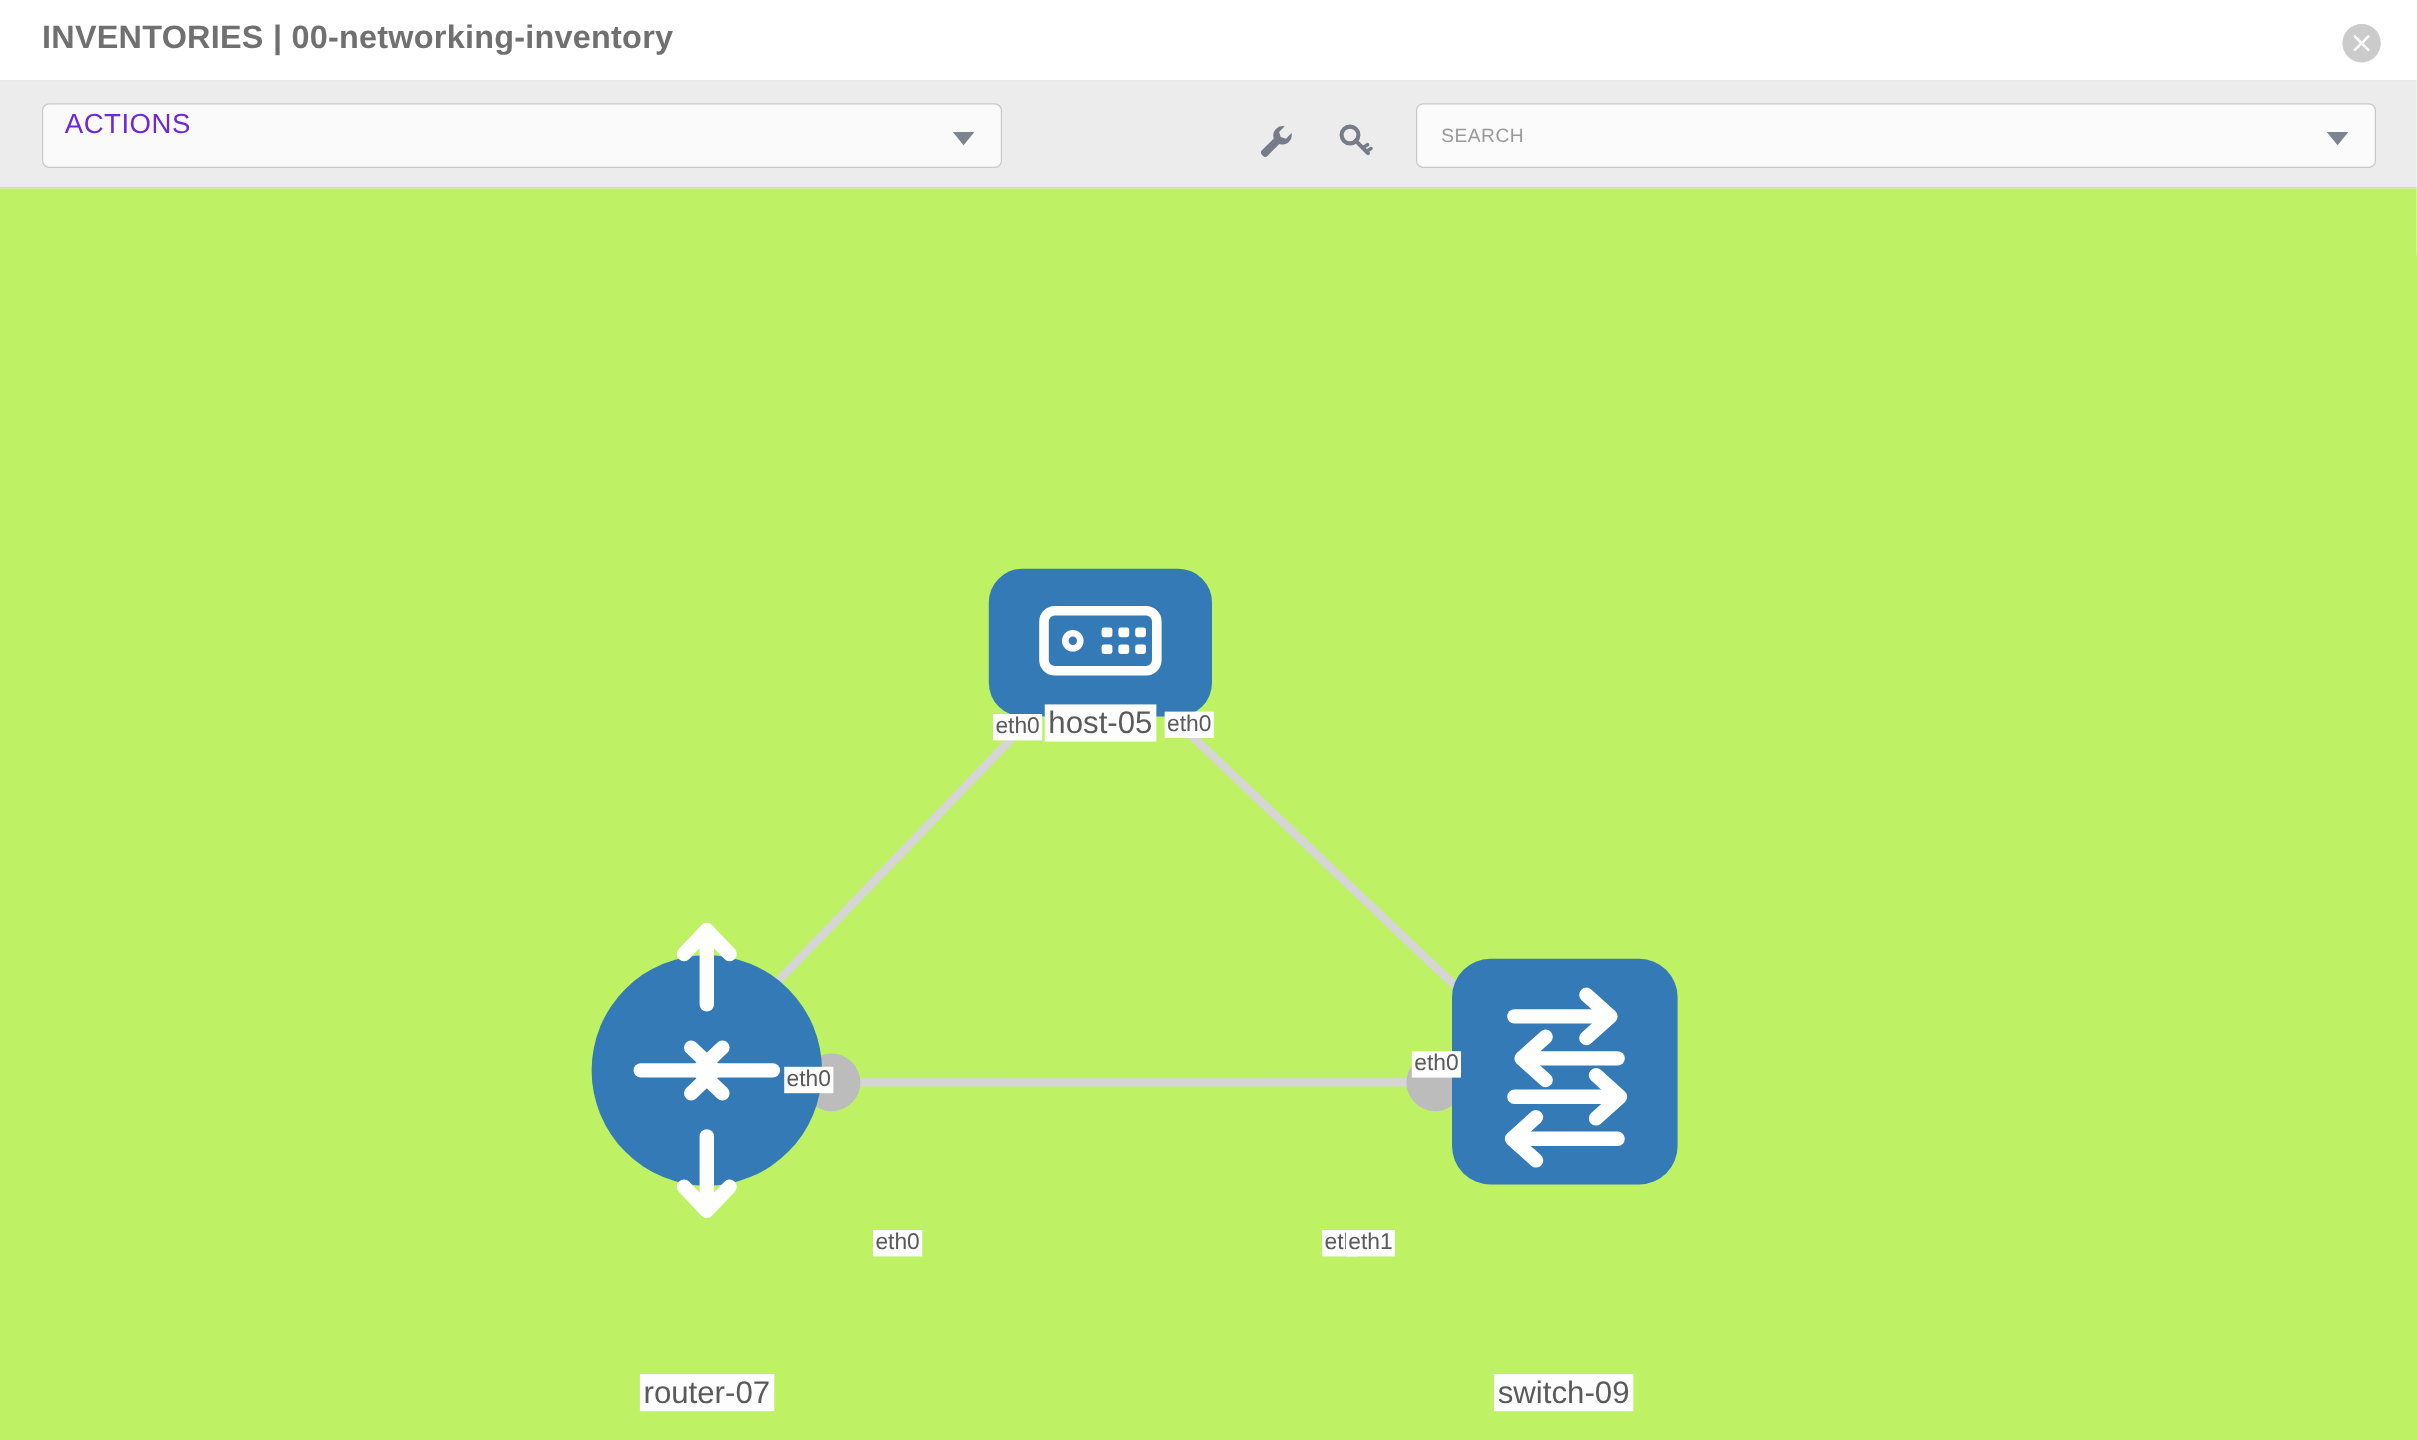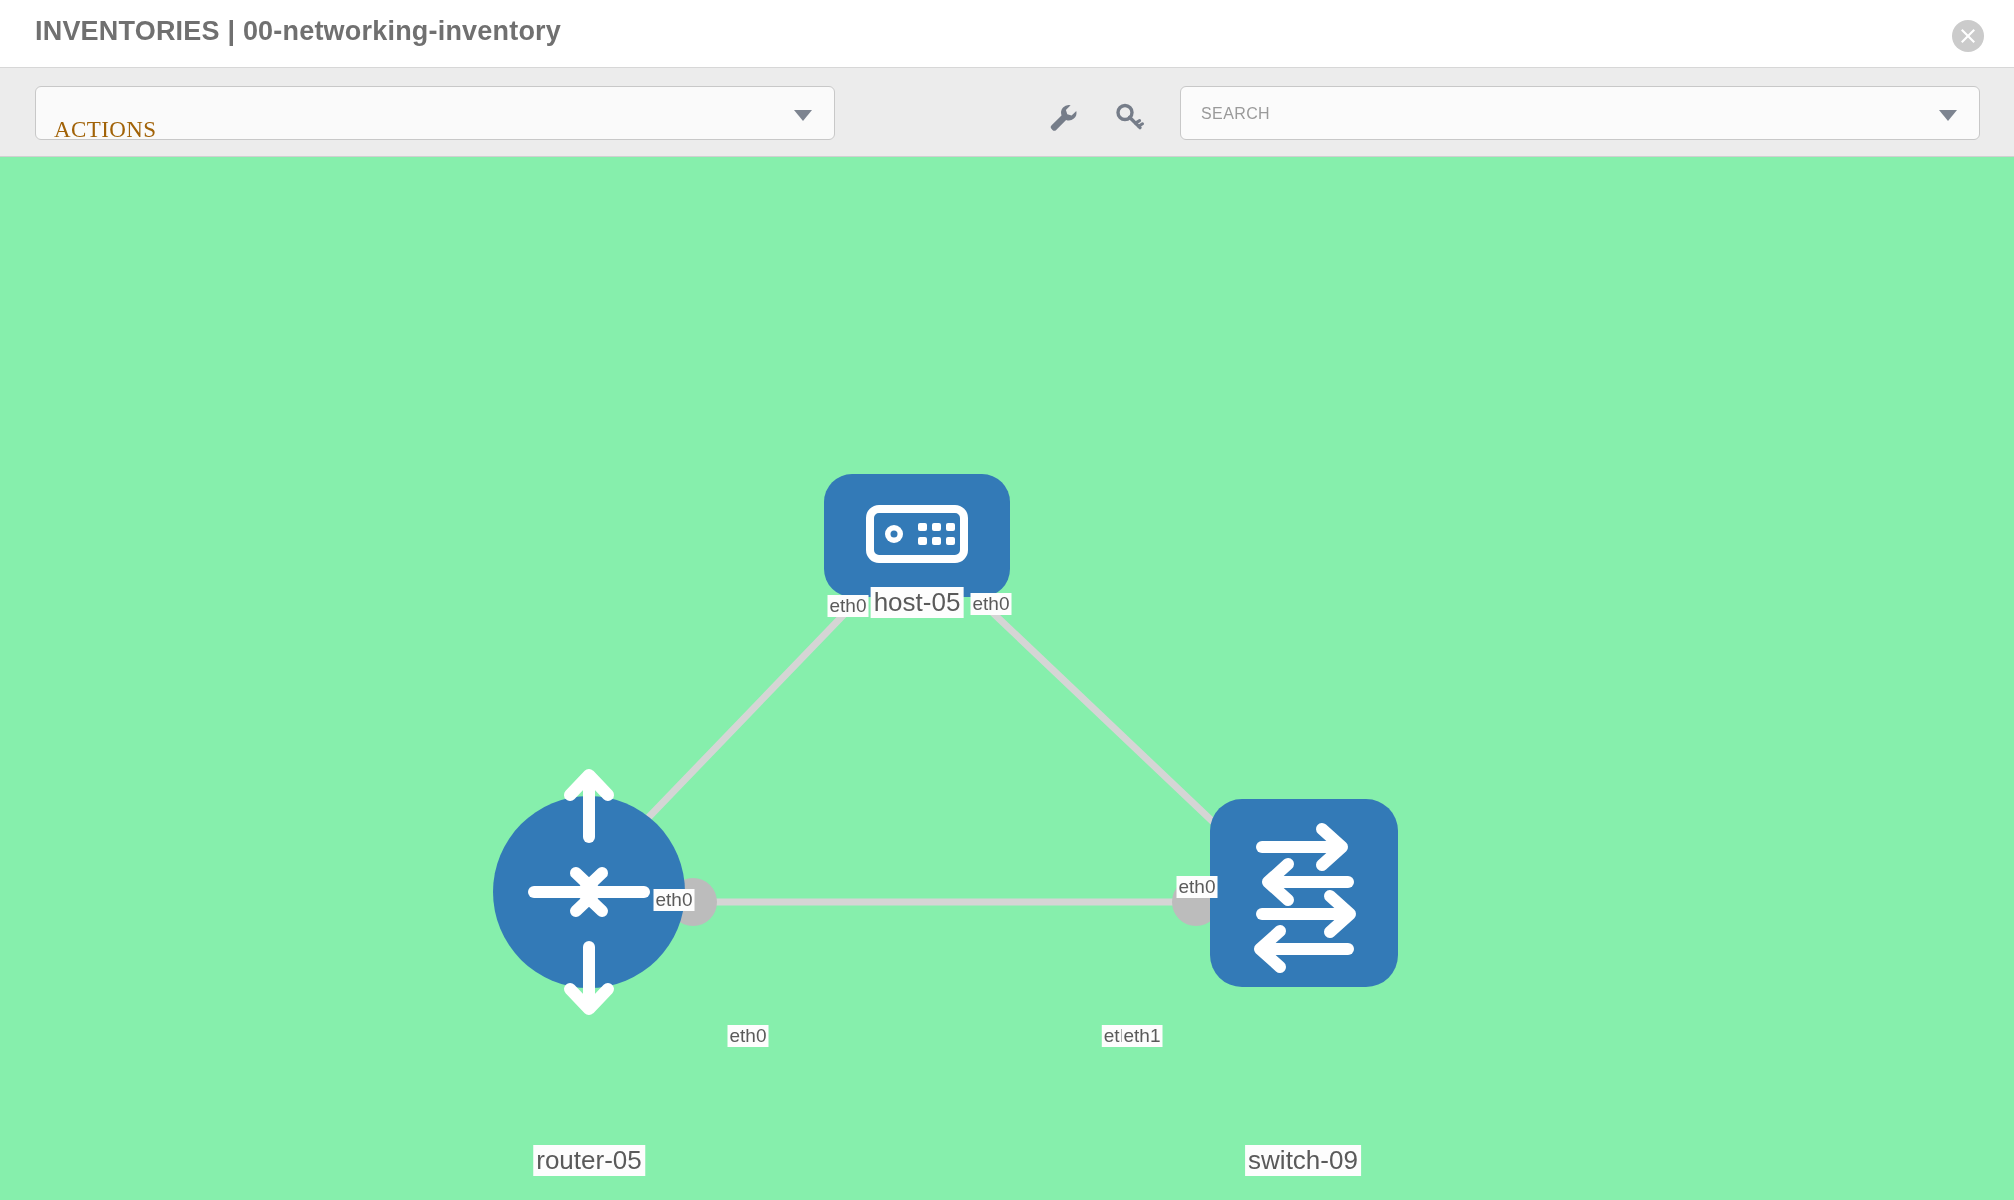--- a/index.html
+++ b/index.html
@@ -70,25 +70,24 @@
     height: 54px;
     background: #fafafa;
     border: 1px solid #c8c8c8;
     border-radius: 6px;
     box-sizing: border-box;
     cursor: pointer;
   }
   .actions-label {
     position: absolute;
     left: 18px;
-    top: 30px;
+    top: 3px;
     font-size: 23px;
-    color: #a16207;
+    color: #6d28d9;
     letter-spacing: 0.4px;
-    font-family: Liberation Serif, serif;
   }
   .caret {
     position: absolute;
     right: 22px;
     top: 23px;
     width: 0; height: 0;
     border-left: 9px solid transparent;
     border-right: 9px solid transparent;
     border-top: 11px solid #7d8490;
   }
@@ -129,21 +128,21 @@
     letter-spacing: 0.4px;
   }
   .search-input::placeholder { color: #9a9a9a; }
 
   
   .canvas {
     position: absolute;
     left: 0; top: 157px;
     width: 2014px;
     height: 1043px;
-    background: #86efac;
+    background: #bef264;
     overflow: hidden;
   }
   #topology { position: absolute; left: 0; top: 0; }
 
   .node-label {
     position: absolute;
     font-size: 26px;
     color: #5a5a5a;
     background: #fdfdfd;
     padding: 0 3px;
@@ -266,17 +265,17 @@
 
     <div class="iface-label" style="left:848px;  top:438px;">eth0</div>
     <div class="iface-label" style="left:991px;  top:436px;">eth0</div>
     <div class="iface-label" style="left:674px;  top:732px;">eth0</div>
     <div class="iface-label" style="left:1197px; top:719px;">eth0</div>
     <div class="iface-label" style="left:748px;  top:868px;">eth0</div>
     <div class="iface-label" style="left:1117px; top:868px;">eth</div>
     <div class="iface-label" style="left:1142px; top:868px;">eth1</div>
 
     <div class="node-label" style="left:917px;  top:430px;">host-05</div>
-    <div class="node-label" style="left:589px;  top:988px;">router-05</div>
+    <div class="node-label" style="left:589px;  top:988px;">router-07</div>
     <div class="node-label" style="left:1303px; top:988px;">switch-09</div>
 
   </div>
 </div>
 
 </body></html>

